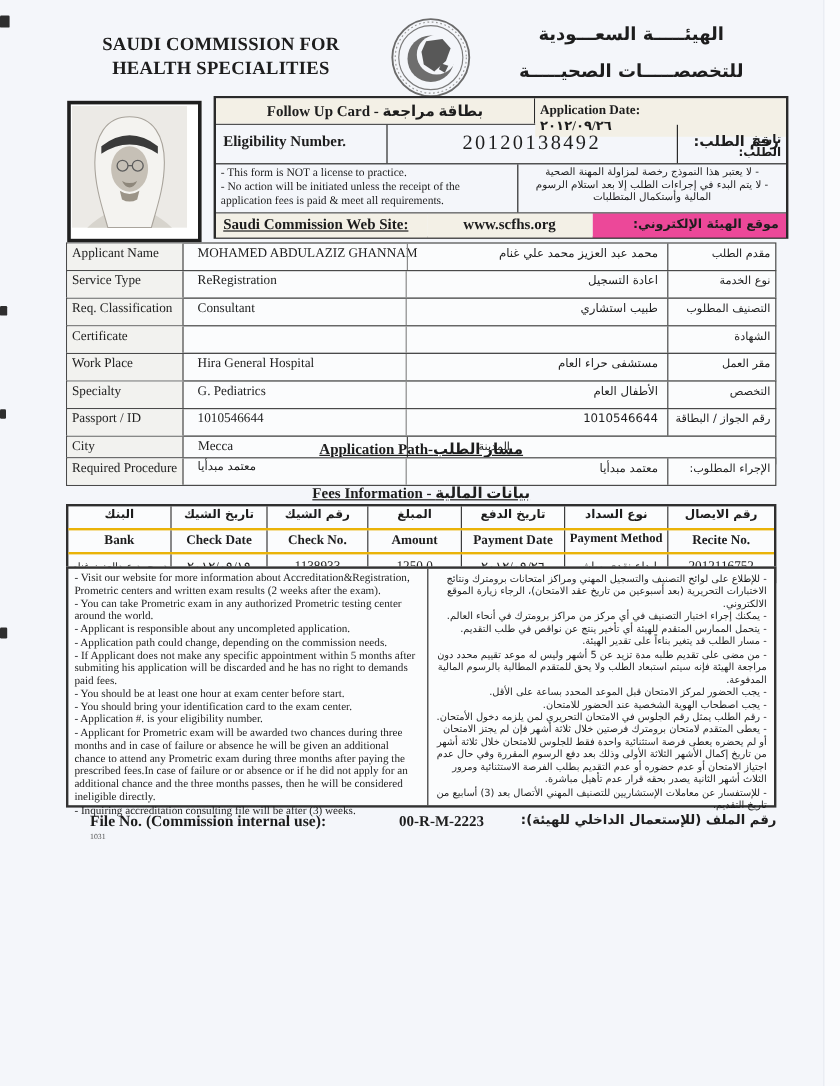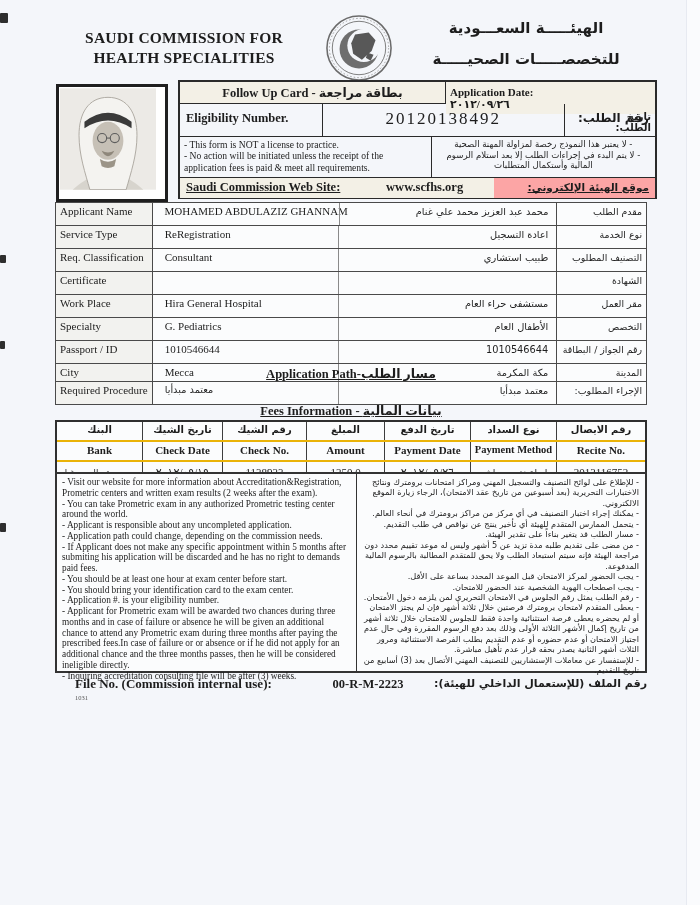--- a/index.html
+++ b/index.html
@@ -34,21 +34,21 @@
   .r2{height:33px;}
   .r3{height:41px;}
   .r4{height:20px;}
   .tc-elig-l{width:30%;border-right:1px solid #2a2a2a;font-weight:bold;font-size:12.5px;padding:7px 6px 0;}
   .tc-elig-v{width:51%;border-right:1px solid #2a2a2a;text-align:center;font-size:17px;letter-spacing:2px;padding-top:5px;}
   .tc-elig-a{width:19%;direction:rtl;font-family:"DejaVu Sans",sans-serif;font-weight:bold;font-size:12px;padding:7px 6px 0;}
   .tc-note-en{width:53%;border-right:1px solid #2a2a2a;font-size:9.6px;line-height:11.4px;padding:2px 4px;white-space:pre-line;}
   .tc-note-ar{width:47%;direction:rtl;text-align:center;font-family:"DejaVu Sans",sans-serif;font-size:8.6px;line-height:10.6px;padding:2px 4px;white-space:pre-line;}
   .tc-web-l{width:37%;font-weight:bold;font-size:12.5px;text-decoration:underline;padding:2px 6px 0;background:#f3f0e6;}
   .tc-web-u{width:29%;font-weight:bold;font-size:12.5px;text-align:center;padding-top:2px;background:#f3f0e6;}
-  .tc-web-a{width:34%;direction:rtl;font-family:"DejaVu Sans",sans-serif;font-weight:bold;font-size:10.5px;text-decoration:underline;padding:3px 6px 0;background:#fca5a5;}
+  .tc-web-a{width:34%;direction:rtl;font-family:"DejaVu Sans",sans-serif;font-weight:bold;font-size:10.5px;padding:3px 6px 0;background:#ec4899;}
 
   
   .mtable{position:absolute;left:55px;top:203px;width:592px;}
   .mrow{display:flex;border:1px solid #4a4a4a;margin-top:-1px;box-sizing:border-box;height:24px;background:#fbfcfd;}
   .c-len{width:97px;border-right:1px solid #4a4a4a;font-size:11px;padding:2px 4px 0;box-sizing:border-box;background:#f2f2ef;white-space:nowrap;overflow:hidden;}
   .c-ven{width:186px;font-size:11px;padding:2px 12px 0;box-sizing:border-box;white-space:nowrap;}
   .c-var{width:219px;border-left:1px solid #8a8a8a;direction:rtl;font-family:"DejaVu Sans",sans-serif;font-size:9.8px;padding:3px 8px 0;box-sizing:border-box;white-space:nowrap;}
   .c-lar{width:90px;border-left:1px solid #4a4a4a;direction:rtl;font-family:"DejaVu Sans",sans-serif;font-size:9.4px;padding:3px 4px 0;box-sizing:border-box;white-space:nowrap;overflow:hidden;}
 
   .sec-hdr{position:absolute;left:55px;width:592px;text-align:center;font-weight:bold;font-size:12.5px;text-decoration:underline;font-family:"Liberation Serif","DejaVu Sans",serif;}
@@ -193,21 +193,20 @@
     </div>
     <div class="mrow">
       <div class="c-len">Passport / ID</div>
       <div class="c-ven">1010546644</div>
       <div class="c-var">1010546644</div>
       <div class="c-lar">رقم الجواز / البطاقة</div>
     </div>
     <div class="mrow">
       <div class="c-len">City</div>
       <div class="c-ven">Mecca</div>
-      <div class="c-var">مكة المكرمة</div>
       <div class="c-lar">المدينة</div>
     </div>
   </div>
 
   <div class="sec-hdr sh1">Application Path-مسار الطلب</div>
   <div class="reqrow">
     <div class="mrow">
       <div class="c-len">Required Procedure</div>
       <div class="c-ven" style="font-family:'DejaVu Sans',sans-serif;font-size:9.8px;">معتمد مبدأيا</div>
       <div class="c-var">معتمد مبدأيا</div>

